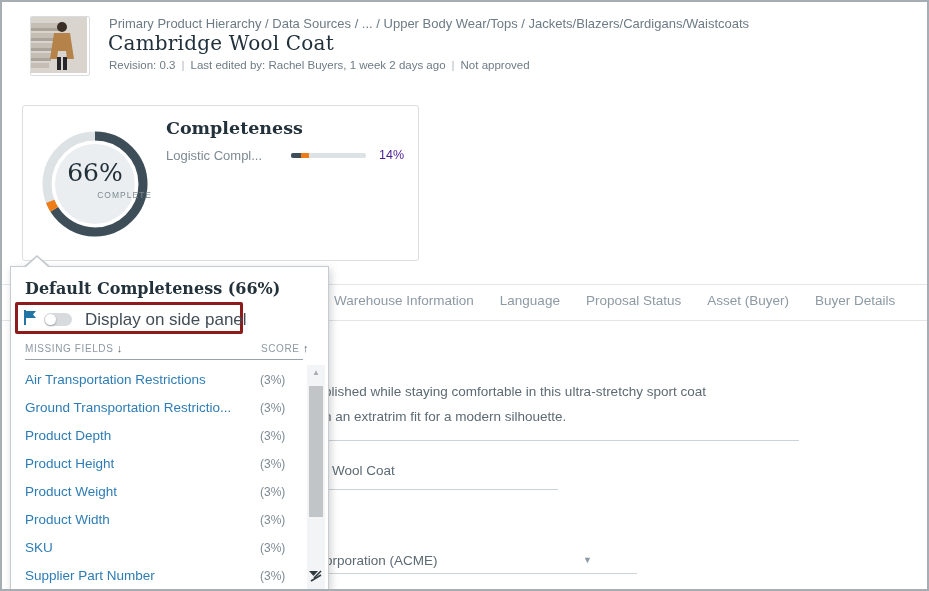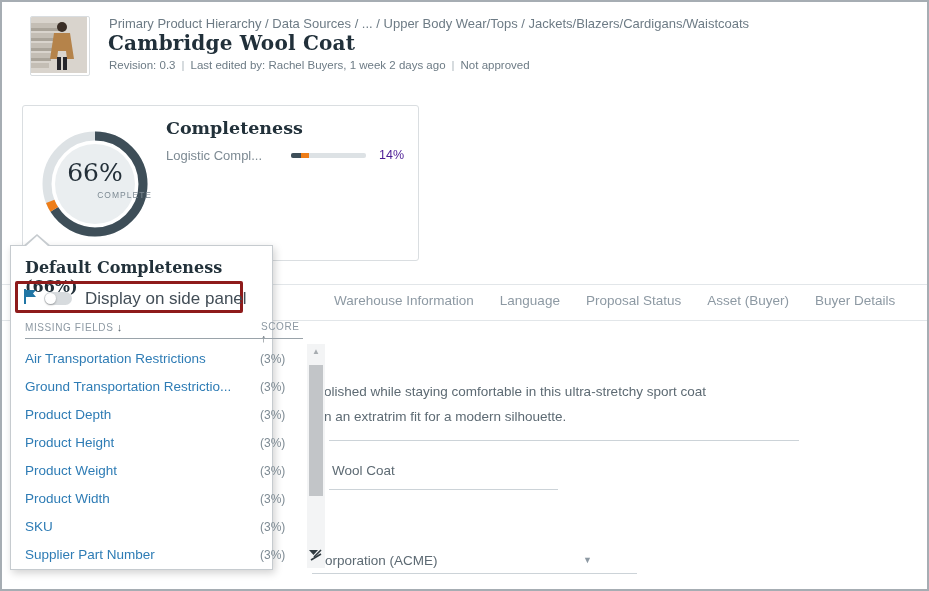--- a/index.html
+++ b/index.html
@@ -7,21 +7,21 @@
     position:relative;width:929px;height:591px;box-sizing:border-box;
     background:#fff;border:2px solid #a6adb3;overflow:hidden;
     font-family:"Liberation Sans",sans-serif;color:#5d6a73;
   }
   .serif{font-family:"DejaVu Serif","Liberation Serif",serif;}
   .abs{position:absolute;}
 
   
   .thumb{left:28px;top:14px;width:58px;height:58px;border:1px solid #d9dde0;border-radius:2px;background:#fff;overflow:hidden;}
   .breadcrumb{left:107px;top:14px;font-size:13px;color:#6d7b85;}
-  .page-title{left:106px;top:29px;font-size:20px;color:#21303a;font-weight:700;letter-spacing:.2px;}
+  .page-title{left:106px;top:29px;font-size:20px;color:#21303a;font-weight:400;letter-spacing:.2px;}
   .meta{left:107px;top:57px;font-size:11.5px;color:#6d7b85;}
   .meta .pipe{color:#aeb7bd;padding:0 6px;}
 
   
   .card{left:20px;top:103px;width:395px;height:154px;border:1px solid #dadee1;border-radius:3px;background:#fff;}
   .donut-wrap{left:36px;top:125px;width:114px;height:114px;}
   .donut-center{left:36px;top:158px;width:114px;text-align:center;font-size:25px;color:#243039;line-height:1;}
   .donut-sub{left:36px;top:188px;width:114px;text-align:right;font-size:8.5px;letter-spacing:1px;color:#7d8a93;}
   .card-title{left:164px;top:116px;font-size:17.5px;color:#22313a;font-weight:700;}
   .metric-label{left:164px;top:146px;font-size:13px;color:#7d8a93;}
@@ -39,21 +39,21 @@
   .desc{left:322px;top:377px;width:500px;font-size:13.5px;line-height:25px;color:#5d6a73;}
   .rule{height:1px;background:#ccd3d8;}
   .rule1{left:327px;top:438px;width:470px;}
   .name-value{left:330px;top:461px;font-size:13.5px;color:#5d6a73;}
   .rule2{left:327px;top:487px;width:229px;}
   .vendor-value{left:323px;top:551px;font-size:13.5px;color:#5d6a73;}
   .caret{left:581px;top:553px;font-size:9px;color:#8d99a3;}
   .rule3{left:310px;top:571px;width:325px;}
 
   
-  .popup{left:8px;top:243px;width:263px;height:325px;background:#fff;border:1px solid #c6cbcf;
+  .popup{left:8px;top:264px;width:319px;height:325px;background:#fff;border:1px solid #c6cbcf;
          box-shadow:2px 3px 8px rgba(0,0,0,.18);box-sizing:border-box;z-index:10;}
   .callout{position:absolute;top:-12px;left:12px;width:28px;height:12px;}
   .callout:before{content:"";position:absolute;left:0;top:0;border-left:14px solid transparent;border-right:14px solid transparent;border-bottom:12px solid #c6cbcf;}
   .callout:after{content:"";position:absolute;left:2px;top:2px;border-left:12px solid transparent;border-right:12px solid transparent;border-bottom:11px solid #fff;}
   .popup-title{left:14px;top:12px;font-size:16px;color:#22313a;font-weight:700;}
   .hl-box{left:4px;top:35px;width:228px;height:32px;border:3px solid #8e1b1b;border-radius:2px;box-sizing:border-box;}
   .flag{left:12px;top:43px;width:14px;height:15px;}
   .toggle{left:33px;top:46px;width:28px;height:13px;border-radius:7px;background:#d7dbde;}
   .toggle .knob{position:absolute;left:1px;top:1px;width:11px;height:11px;border-radius:50%;background:#fff;box-shadow:0 1px 2px rgba(0,0,0,.3);}
   .toggle-label{left:74px;top:43px;font-size:17px;color:#424d56;}

